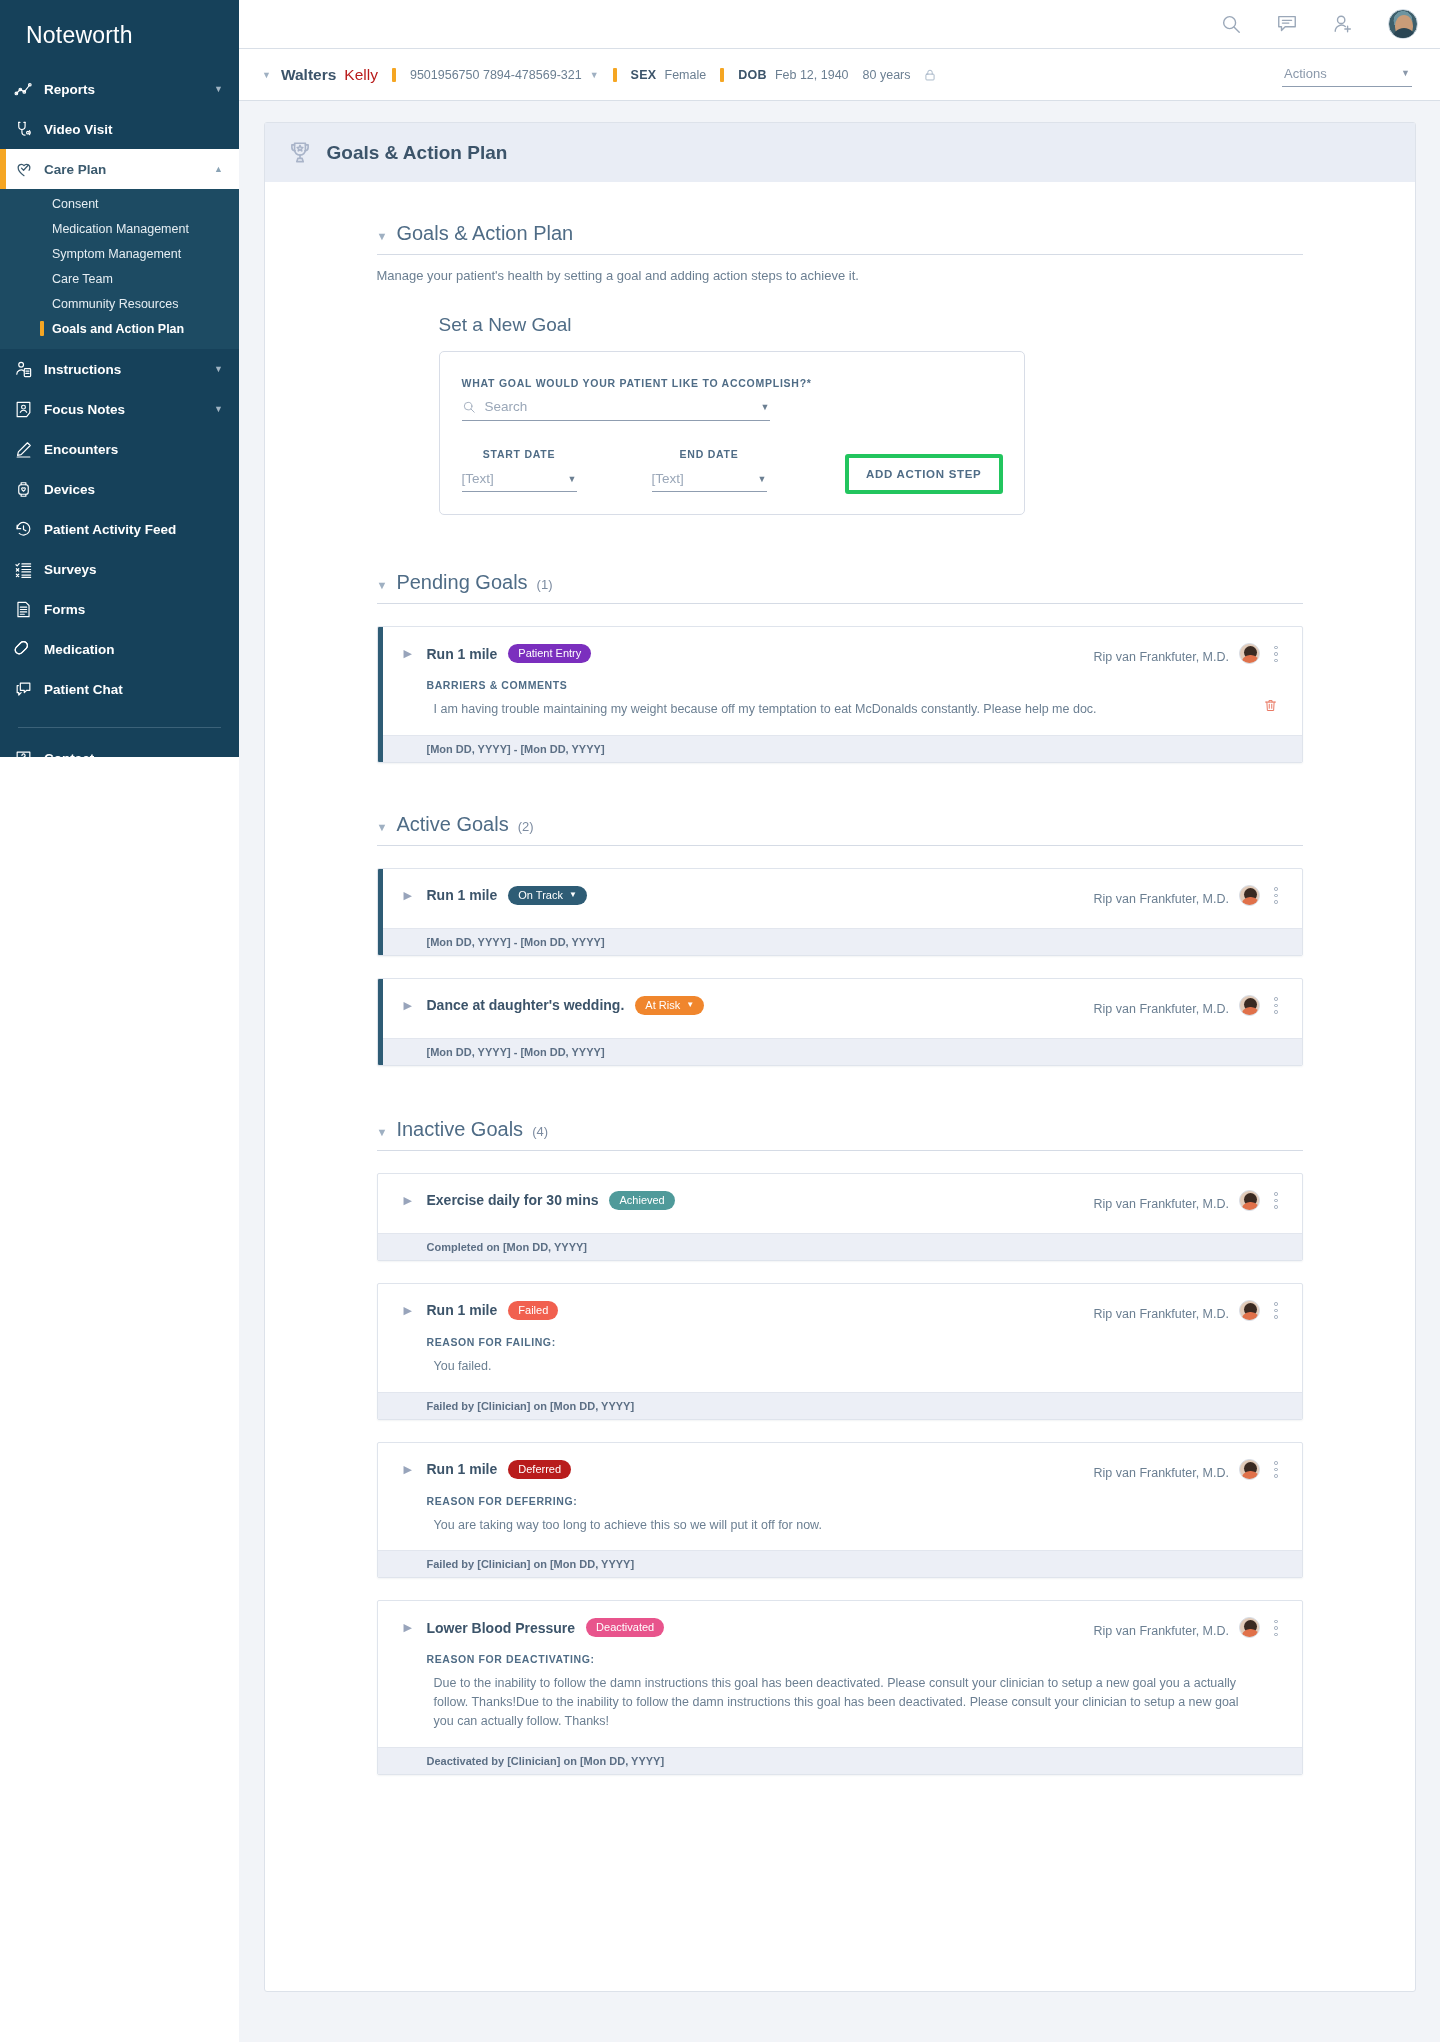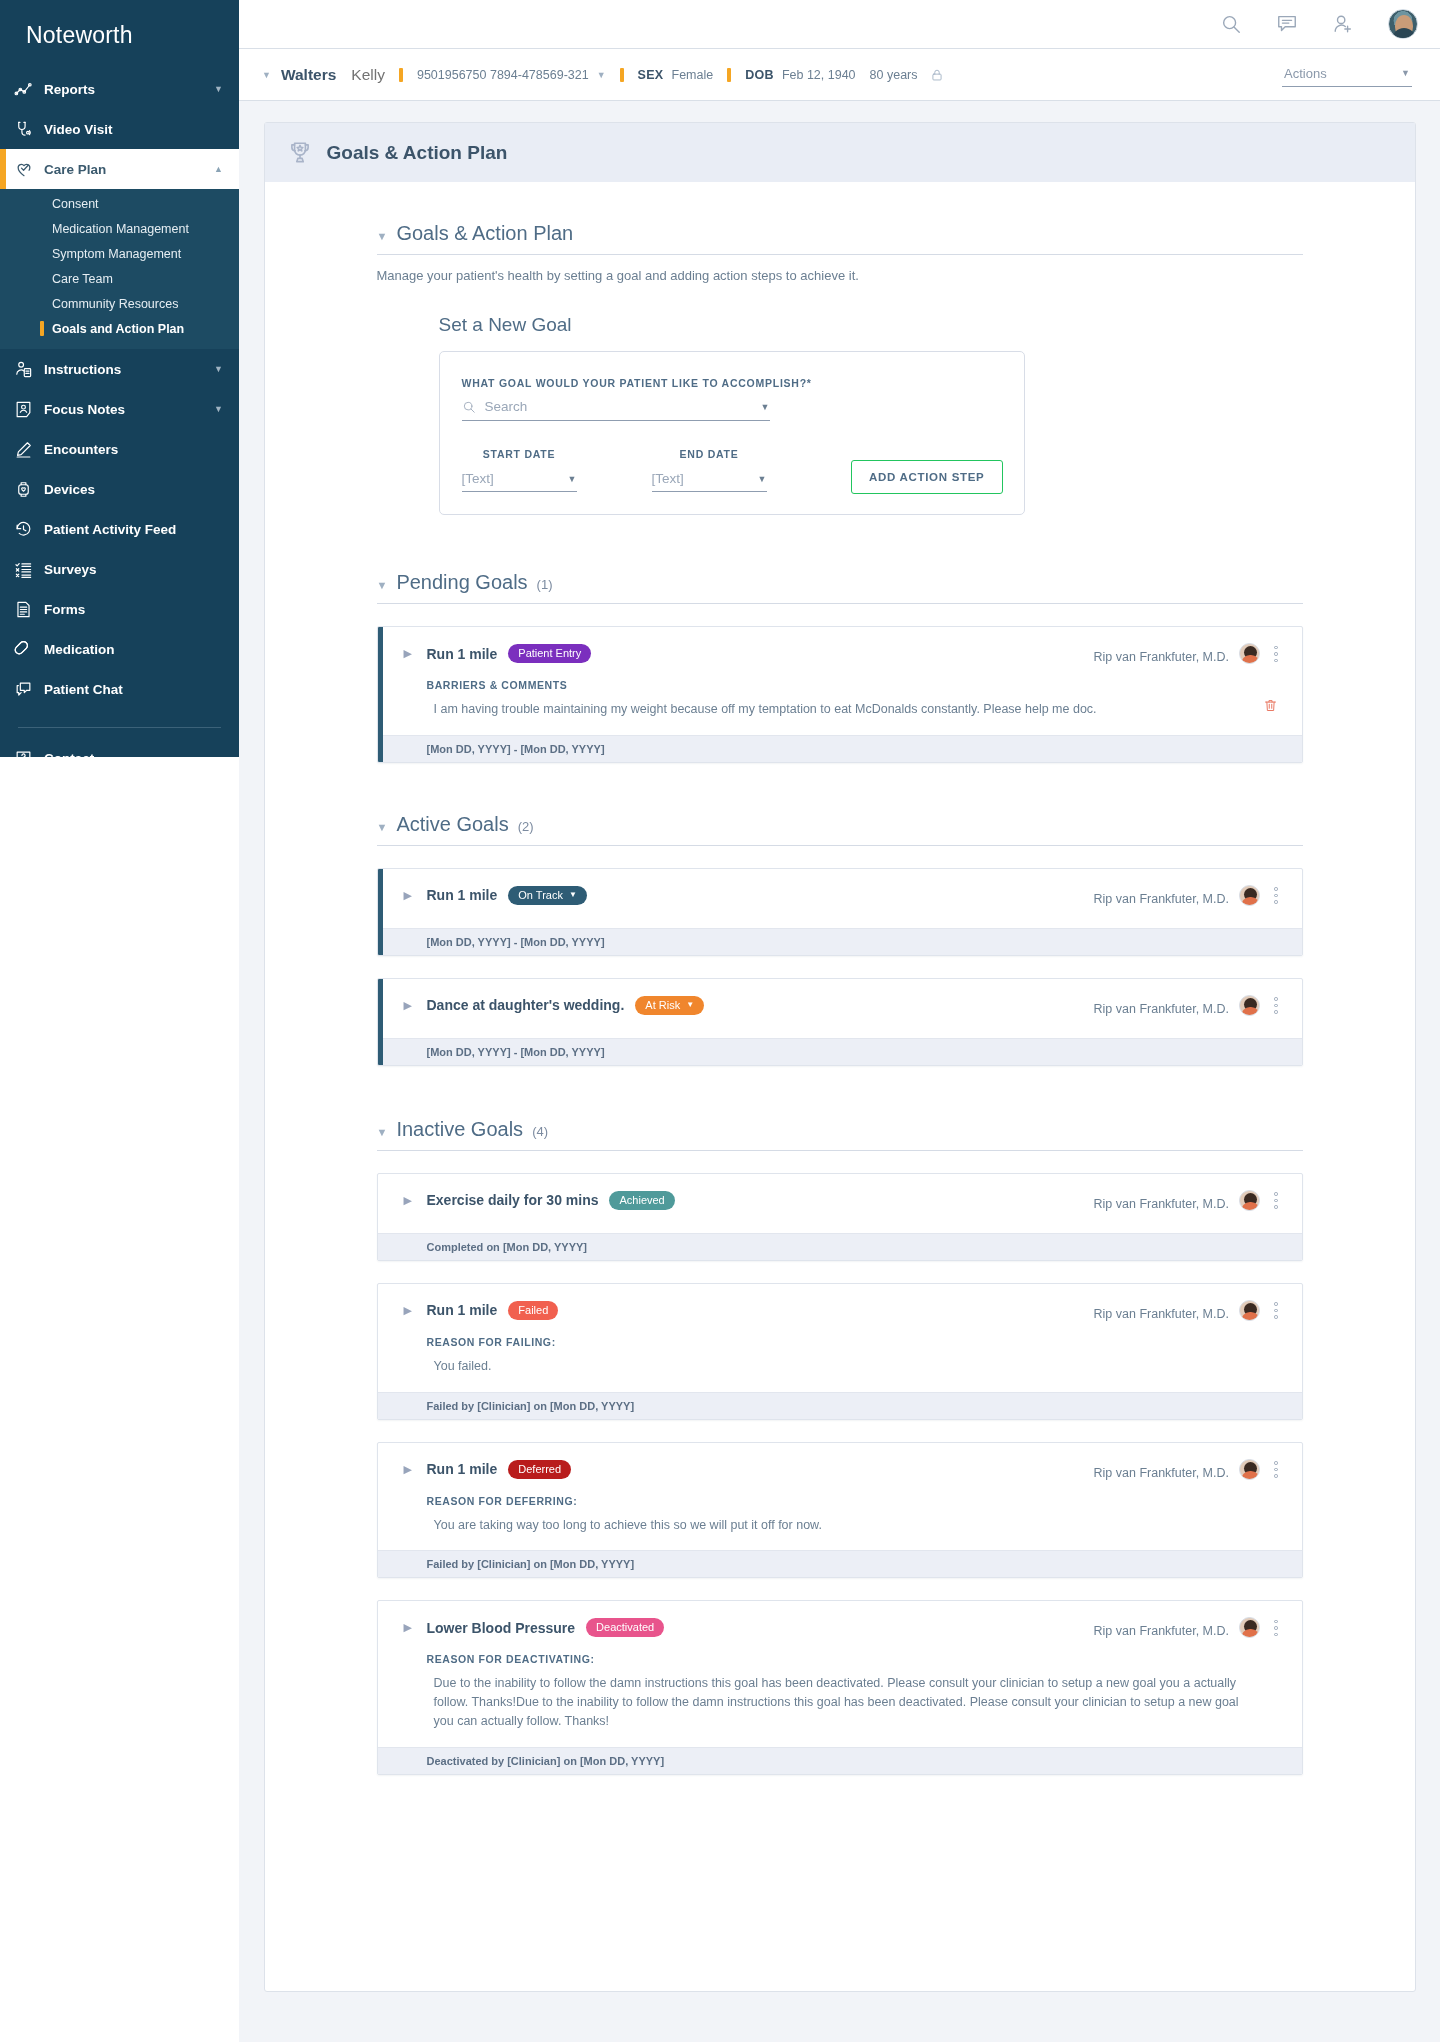--- a/index.html
+++ b/index.html
@@ -81,21 +81,21 @@
     border-radius: 12px 12px 0 0; background:#2b4654; z-index:2;
   }
 
   #patientbar {
     position:absolute; left:239px; top:48px; right:0; height:53px;
     background:#fff; border-top:1px solid #d9dfe7; border-bottom:1px solid #d9dfe7;
     display:flex; align-items:center;
   }
   .pb-caret { color:#9fb0c2; font-size:9px; margin: 0 10px 0 23px; }
   .pname-last { font-size:15.5px; font-weight:700; color:#3c546a; }
-  .pname-first { font-size:15.5px; font-weight:400; color:#737373; margin-left:15px; }
+  .pname-first { font-size:15.5px; font-weight:400; color:#b91c1c; margin-left:8px; }
   .vsep { width:4px; height:14px; background:#f5a623; margin:0 14px; border-radius:1px; }
   .pb-text { font-size:12.5px; color:#6b7f92; }
   .pb-key { font-size:12.5px; color:#3c546a; font-weight:700; letter-spacing:.3px; }
   .pb-caret2 { color:#9fb0c2; font-size:9px; margin-left:8px; }
   .lock { margin-left:12px; color:#9fb0c2; }
   .actions-wrap {
     margin-left:auto; margin-right:28px; width:130px;
     border-bottom: 1.5px solid #8f9db0; display:flex; align-items:center;
     justify-content:space-between; padding: 3px 2px 5px 2px; cursor:pointer;
   }
@@ -149,21 +149,21 @@
   .date-col { }
   .date-input {
     margin-top:11px; width:115px; display:flex; align-items:center;
     justify-content:space-between; border-bottom:1.5px solid #8f9db0;
     padding-bottom:5px;
   }
   .date-input .ph { font-size:13.5px; color:#9aa7b8; }
   .date-input .caret { font-size:9px; color:#6b7f92; }
   .add-step {
     position:absolute; right:21px; bottom:20px;
-    border:1px solid #22c55e; background:#fff; border-radius:3px;
+    border:4px solid #22c55e; background:#fff; border-radius:3px;
     padding: 10px 17px; font-size:11.5px; letter-spacing:.7px;
     color:#4f6c86; font-weight:600; cursor:pointer;
     font-family:"Liberation Sans", sans-serif;
   }
 
   
   .goal-list { margin-top: 22px; }
   .goal {
     background:#fff; border:1px solid #dfe4ec; border-radius:2px;
     margin-bottom: 22px; position:relative; overflow:hidden;

